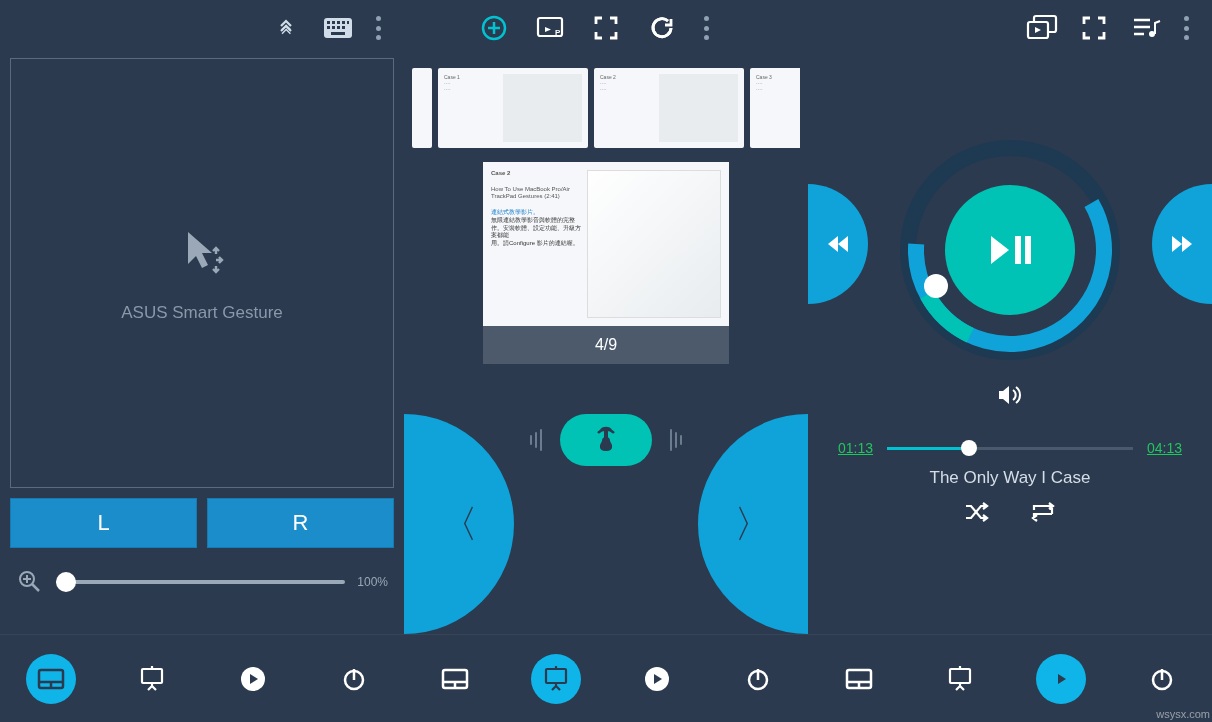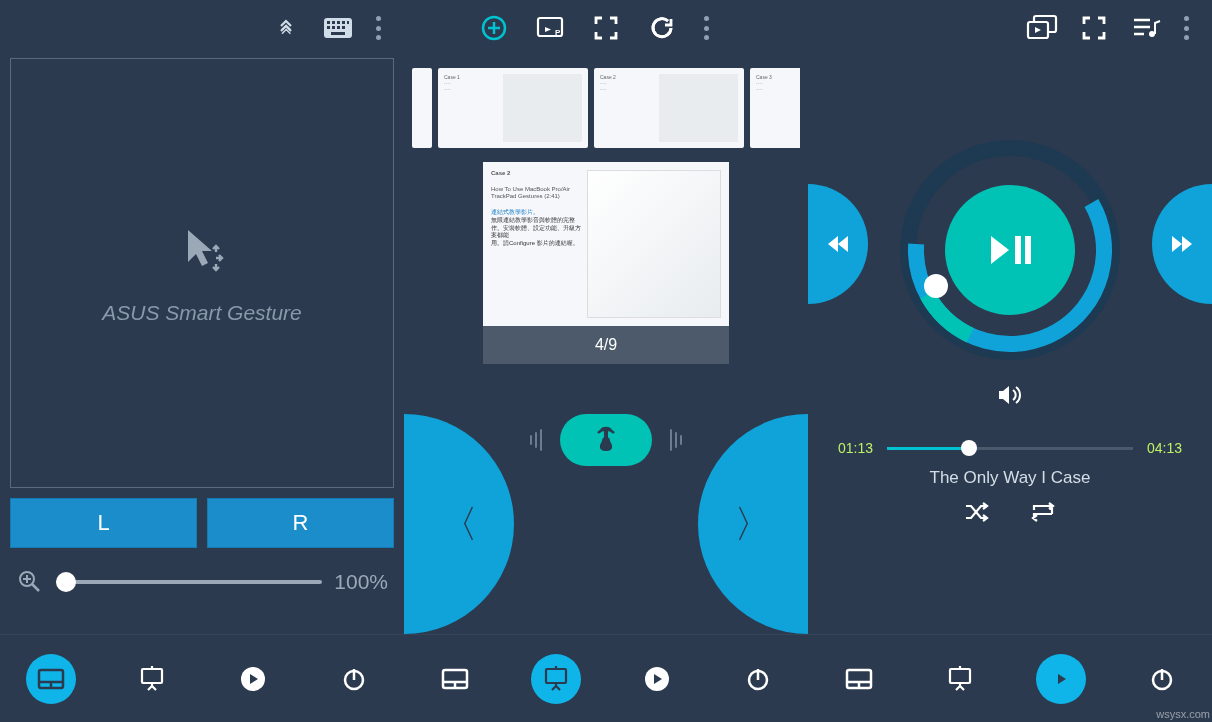--- a/index.html
+++ b/index.html
@@ -91,21 +91,21 @@
 
 .media-area { position:relative; height:440px; }
 .play-ring { position:absolute; left:50%; top:84px; transform:translateX(-50%); width:220px; height:220px; border-radius:50%; border:16px solid #1E3A52; display:flex; align-items:center; justify-content:center; }
 .play-core { width:130px; height:130px; background:#00C2B5; border-radius:50%; display:flex; align-items:center; justify-content:center; color:#fff; font-size:36px; cursor:pointer; }
 .ring-progress { position:absolute; width:220px; height:220px; border-radius:50%; }
 .ring-handle { position:absolute; width:24px; height:24px; background:#fff; border-radius:50%; left:8px; bottom:46px; }
 .skip-semi { position:absolute; width:60px; height:120px; background:#0FA3DA; top:128px; display:flex; align-items:center; justify-content:center; color:#fff; cursor:pointer; }
 .skip-semi.left { left:0; border-radius:0 60px 60px 0; }
 .skip-semi.right { right:0; border-radius:60px 0 0 60px; }
 .volume-icon { position:absolute; left:50%; transform:translateX(-50%); top:328px; color:#fff; font-size:20px; }
-.time-row { position:absolute; bottom:40px; left:30px; right:30px; display:flex; align-items:center; gap:14px; color:#bef264; font-size:14px; }
+.time-row { position:absolute; bottom:40px; left:30px; right:30px; display:flex; align-items:center; gap:14px; color:#22c55e; font-size:14px;text-decoration:underline; }
 .progress-track { flex:1; height:3px; background:#4A5A6C; position:relative; }
 .progress-fill { position:absolute; left:0; top:0; height:3px; background:#00C2D1; width:30%; }
 .progress-thumb { position:absolute; left:30%; top:-7px; width:16px; height:16px; background:#fff; border-radius:50%; }
 .track-title { position:absolute; bottom:8px; left:0; right:0; text-align:center; color:#D4DEE8; font-size:17px; }
 .shuffle-row { display:flex; justify-content:center; gap:40px; color:#fff; font-size:18px; margin-top:6px; }
 .watermark { position:absolute; right:2px; bottom:2px; font-size:11px; color:rgba(255,255,255,0.5); }
 
 .thumb-content { display:flex; width:100%; height:100%; padding:6px; gap:4px; }
 .tc-left { flex:0 0 40%; font-size:5px; color:#666; }
 .tc-right { flex:1; background:#e8ecef; }
@@ -144,38 +144,38 @@
       </div>
   </div>
   <div class="content">
     <div class="trackpad-box">
       <div class="cursor-icon">
         <svg width="56" height="56" viewBox="0 0 56 56">
             <path d="M14 8 L14 40 L22 32 L28 44 L34 41 L28 29 L38 29 Z" fill="#9AA8B8"></path>
             <path d="M42 36 L48 36 M45 33 L48 36 L45 39 M42 30 L42 24 M39 27 L42 24 L45 27 M42 42 L42 48 M39 45 L42 48 L45 45" stroke="#9AA8B8" stroke-width="2.4" fill="none"></path>
           </svg>
       </div>
-      <div style="font-size:21px;font-style:italic;">ASUS Smart Gesture</div>
+      <div style="font-size:17px;">ASUS Smart Gesture</div>
     </div>
     <div class="lr-row">
       <div class="lr-btn">L</div>
       <div class="lr-btn">R</div>
     </div>
     <div class="zoom-row">
       <div class="ticon" style="color:#9AA8B8">
         <svg width="24" height="24" viewBox="0 0 24 24">
             <circle cx="9" cy="9" r="7" stroke="#9AA8B8" stroke-width="2" fill="none"></circle>
             <path d="M14 14 L21 21" stroke="#9AA8B8" stroke-width="2.5"></path>
             <path d="M9 5 L9 13 M5 9 L13 9" stroke="#9AA8B8" stroke-width="2"></path>
           </svg>
       </div>
       <div class="zoom-track">
         <div class="zoom-thumb"></div>
       </div>
-      <div style="font-size:21px;">100%</div>
+      <div style="font-size:12px;">100%</div>
     </div>
   </div>
   <div class="bottomnav">
     <div class="navbtn active">
         <svg width="28" height="22" viewBox="0 0 28 22">
           <rect x="2" y="2" width="24" height="18" rx="2" stroke="#2B3A4E" stroke-width="2.5" fill="none"></rect>
           <path d="M2 14 L26 14 M14 14 L14 20" stroke="#2B3A4E" stroke-width="2.5"></path>
         </svg>
       </div>
     <div class="navbtn">

